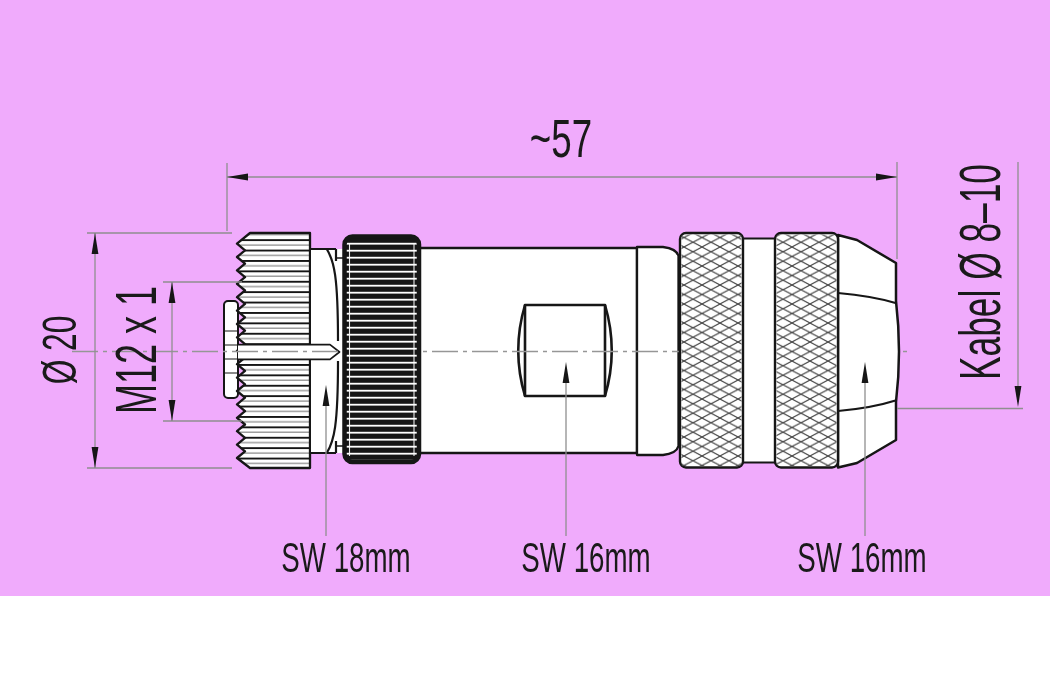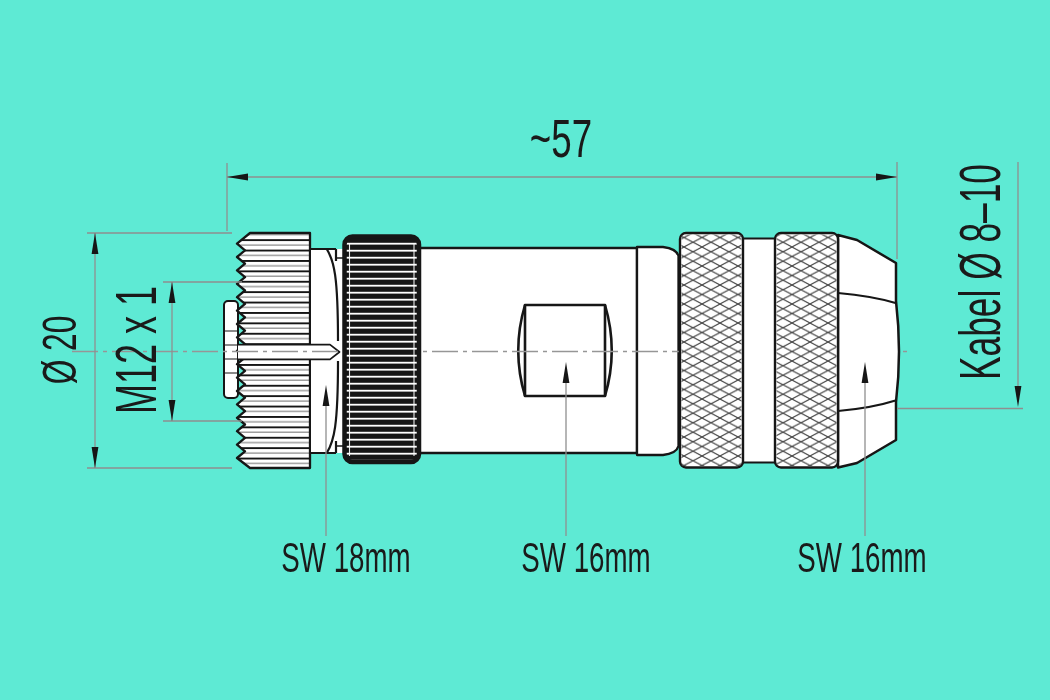--- a/index.html
+++ b/index.html
@@ -1,16 +1,16 @@
 <!DOCTYPE html>
 <html><head>
 <meta charset="utf-8">
 <style>
   html,body{margin:0;padding:0;background:#ffffff;}
-  .canvas{position:relative;width:1050px;height:700px;background:#5eead4;overflow:hidden;}
+  .canvas{position:relative;width:1050px;height:596px;background:#f0abfc;overflow:hidden;}
   svg{position:absolute;left:0;top:0;}
   svg text{font-family:"Liberation Sans", sans-serif; fill:#1a1a1a;}
 </style>
 </head>
 <body>
 
 <div class="canvas">
 <svg width="1050" height="700" viewBox="0 0 1050 700">
   <defs>
     <pattern id="pKnurl" width="10" height="10.4" patternUnits="userSpaceOnUse">

